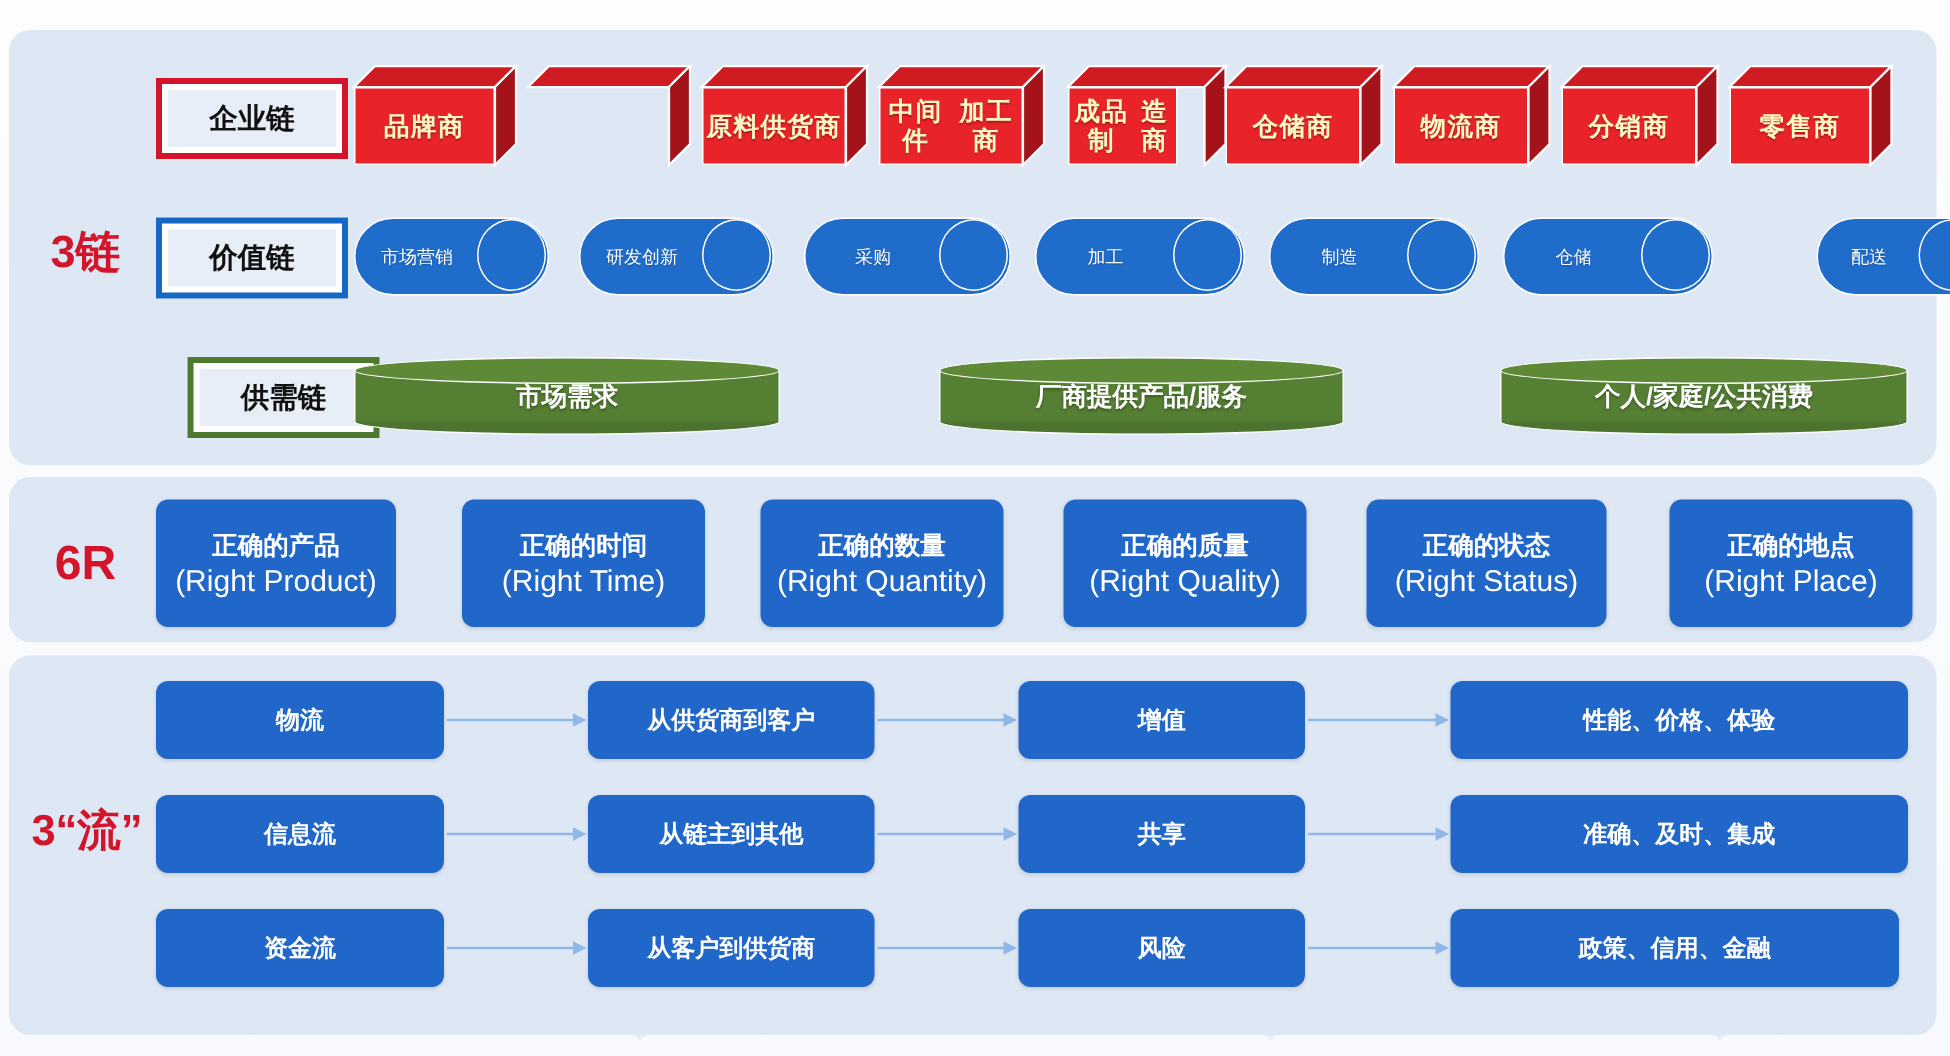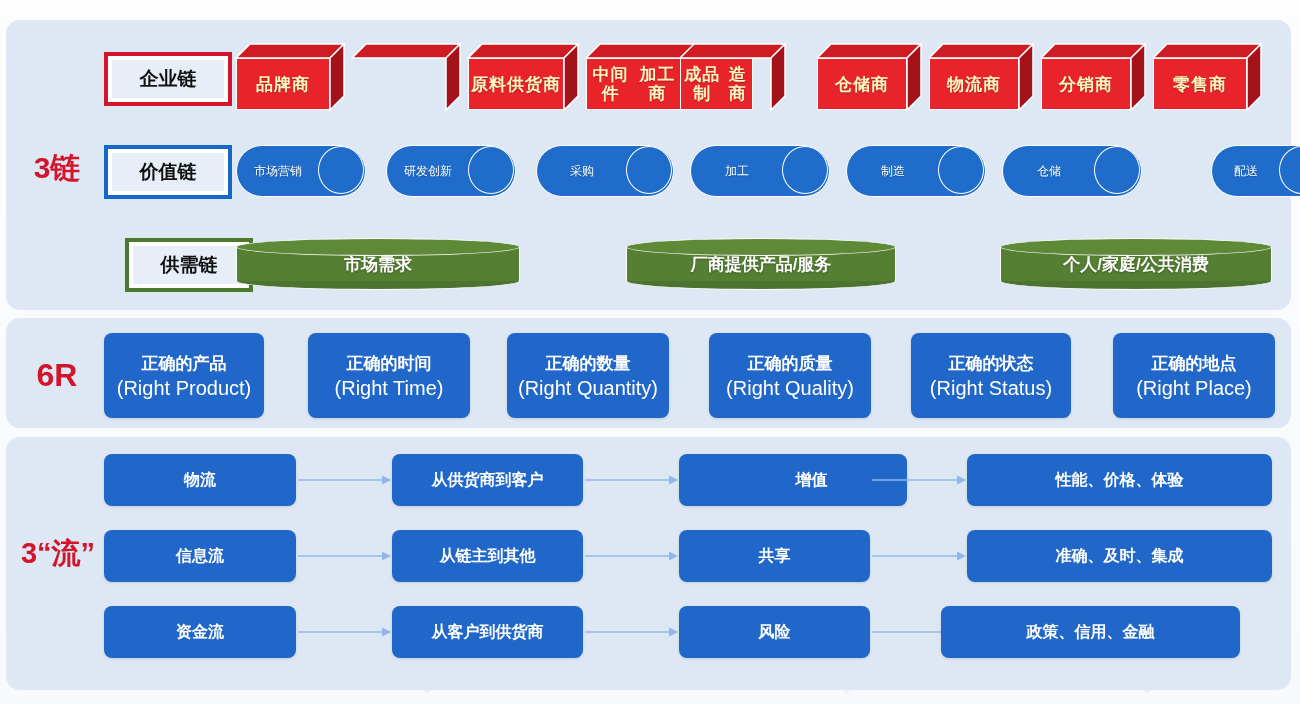--- a/index.html
+++ b/index.html
@@ -140,21 +140,21 @@
         <svg width="110" height="66">
       <polygon points="0,14 14,0 110,0 96,14" fill="#cf1c23" stroke="#ffffff" stroke-width="1.5"></polygon>
       <polygon points="110,0 110,52 96,66 96,14" fill="#a4121a" stroke="#ffffff" stroke-width="1.5"></polygon>
     </svg>
     <div class="face">
           <span>中间件</span>
           <br>
           <span>加工商</span>
         </div>
       </div>
-      <div class="cube" style="left: 680px; width: 87px;">
+      <div class="cube" style="left: 712px; width: 87px;">
         <svg width="105" height="66">
       <polygon points="0,14 14,0 105,0 91,14" fill="#cf1c23" stroke="#ffffff" stroke-width="1.5"></polygon>
       <polygon points="105,0 105,52 91,66 91,14" fill="#a4121a" stroke="#ffffff" stroke-width="1.5"></polygon>
     </svg>
     <div class="face">
           <span>成品制</span>
           <br>
           <span>造商</span>
         </div>
       </div>
@@ -316,21 +316,21 @@
       </div>
       <div class="fbox" style="left: 392px; width: 191px; top: 454px;">
         <span>从供货商到客户</span>
       </div>
       <div class="arrow" style="left: 583px; top: 475px; width: 96px;">
         <svg width="96" height="10">
          <line x1="2" y1="5" x2="87" y2="5" stroke="#8fb8e8" stroke-width="1.6"></line>
          <polygon points="86,0.5 95,5 86,9.5" fill="#8fb8e8"></polygon>
        </svg>
       </div>
-      <div class="fbox" style="left: 679px; width: 191px; top: 454px; padding-left: 37px;">
+      <div class="fbox" style="left: 679px; width: 191px; top: 454px;">
         <span>增值</span>
       </div>
       <div class="arrow" style="left: 870px; top: 475px; width: 97px;">
         <svg width="97" height="10">
          <line x1="2" y1="5" x2="88" y2="5" stroke="#8fb8e8" stroke-width="1.6"></line>
          <polygon points="87,0.5 96,5 87,9.5" fill="#8fb8e8"></polygon>
        </svg>
       </div>
       <div class="fbox" style="left: 967px; width: 305px; top: 454px;">
         <span>性能、价格、体验</span>
@@ -385,18 +385,18 @@
       </div>
       <div class="fbox" style="left: 679px; width: 191px; top: 606px;">
         <span>风险</span>
       </div>
       <div class="arrow" style="left: 870px; top: 627px; width: 97px;">
         <svg width="97" height="10">
          <line x1="2" y1="5" x2="88" y2="5" stroke="#8fb8e8" stroke-width="1.6"></line>
          <polygon points="87,0.5 96,5 87,9.5" fill="#8fb8e8"></polygon>
        </svg>
       </div>
-      <div class="fbox" style="left: 941px; width: 299px; top: 606px;">
+      <div class="fbox" style="left: 967px; width: 299px; top: 606px;">
         <span>政策、信用、金融</span>
       </div>
     </div>
 
 </div>
 
 </body></html>

